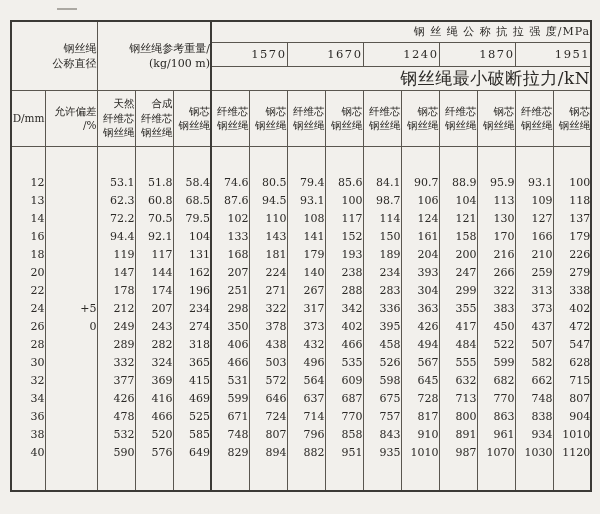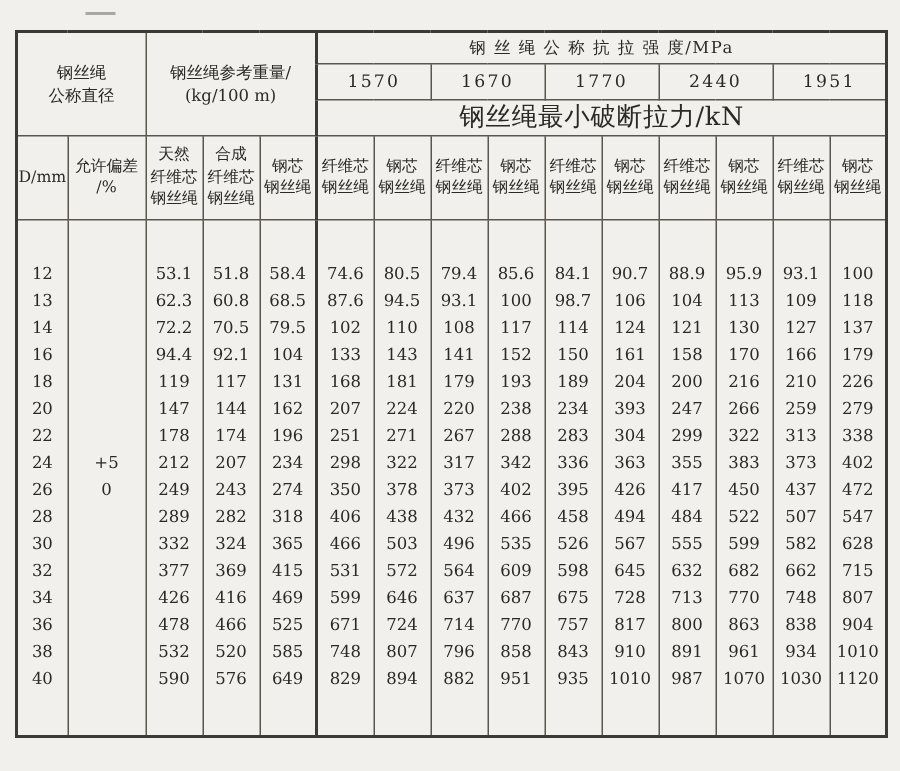--- a/index.html
+++ b/index.html
@@ -13,21 +13,21 @@
   .artifact{position:absolute;background:#8d8983;opacity:.7;}
   table.tbl{
     position:absolute;left:10px;top:20px;
     width:580px;
     border-collapse:collapse;table-layout:fixed;
     border:2px solid #3c3a36;
   }
   td{
     border:1px solid #5a564f;
     padding:0;margin:0;
-    text-align:center;vertical-align:middle;
+    text-align:right;vertical-align:middle;
     color:#2b2926;
     overflow:hidden;
   }
   td.sec{border-left:2px solid #3c3a36;}
   tr.r1{height:21px;}
   tr.r2{height:24px;margin-left:16px;}
   tr.r3{height:24px;}
   tr.r4{height:56px;}
   tr.r5{height:345px;}
   .hd{font-size:11px;line-height:15px;}
@@ -78,24 +78,24 @@
         <td class="hd strength sec" colspan="10">钢 丝 绳 公 称 抗 拉 强 度/MPa</td>
       </tr>
       <tr class="r2" id="grade-row">
           <td class="hd grade sec" colspan="2">
             <div>1570</div>
           </td>
           <td class="hd grade" colspan="2">
             <div>1670</div>
           </td>
           <td class="hd grade" colspan="2">
-            <div>1770</div>
+            <div>1240</div>
           </td>
           <td class="hd grade" colspan="2">
-            <div>2440</div>
+            <div>1870</div>
           </td>
           <td class="hd grade" colspan="2">
             <div>1951</div>
           </td>
         </tr>
       <tr class="r3">
         <td class="hd brk sec" colspan="10">钢丝绳最小破断拉力/kN</td>
       </tr>
       <tr class="r4" id="subhead-row">
         <td class="hd subcell">D/mm</td>
@@ -269,21 +269,21 @@
 572
 646
 724
 807
 894</td>
           <td class="datacol">79.4
 93.1
 108
 141
 179
-220
+140
 267
 317
 373
 432
 496
 564
 637
 714
 796
 882</td>

